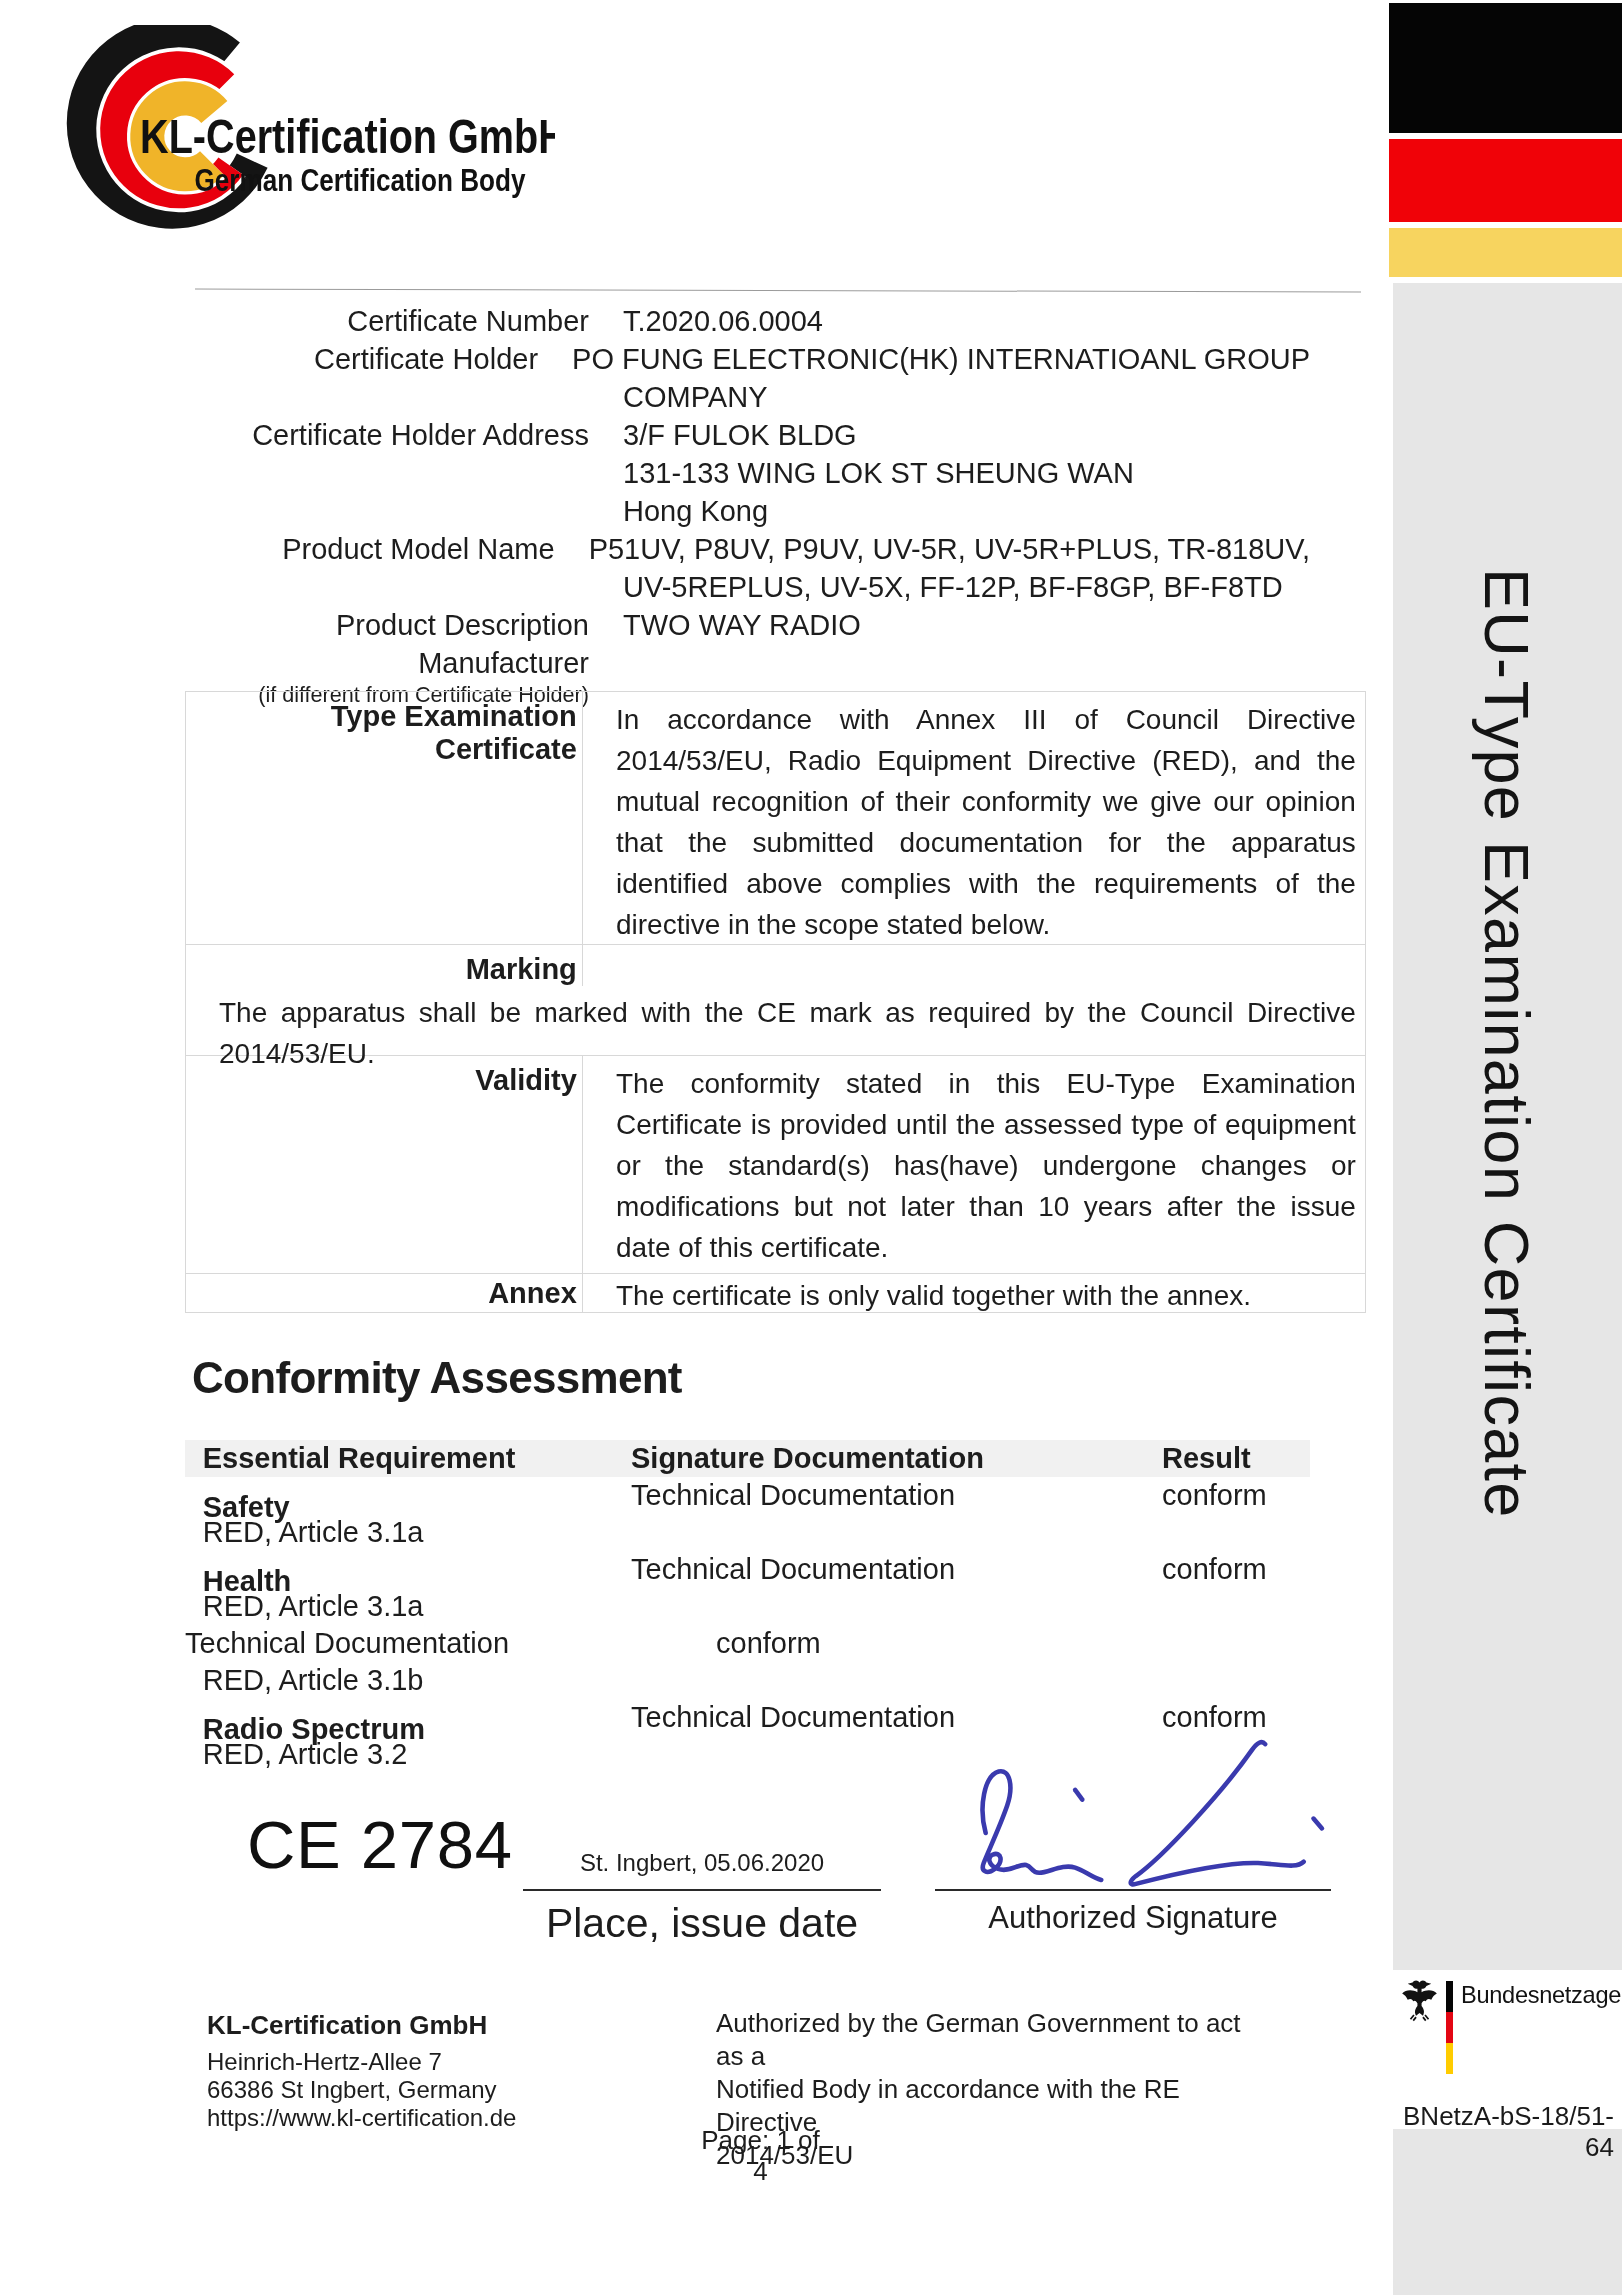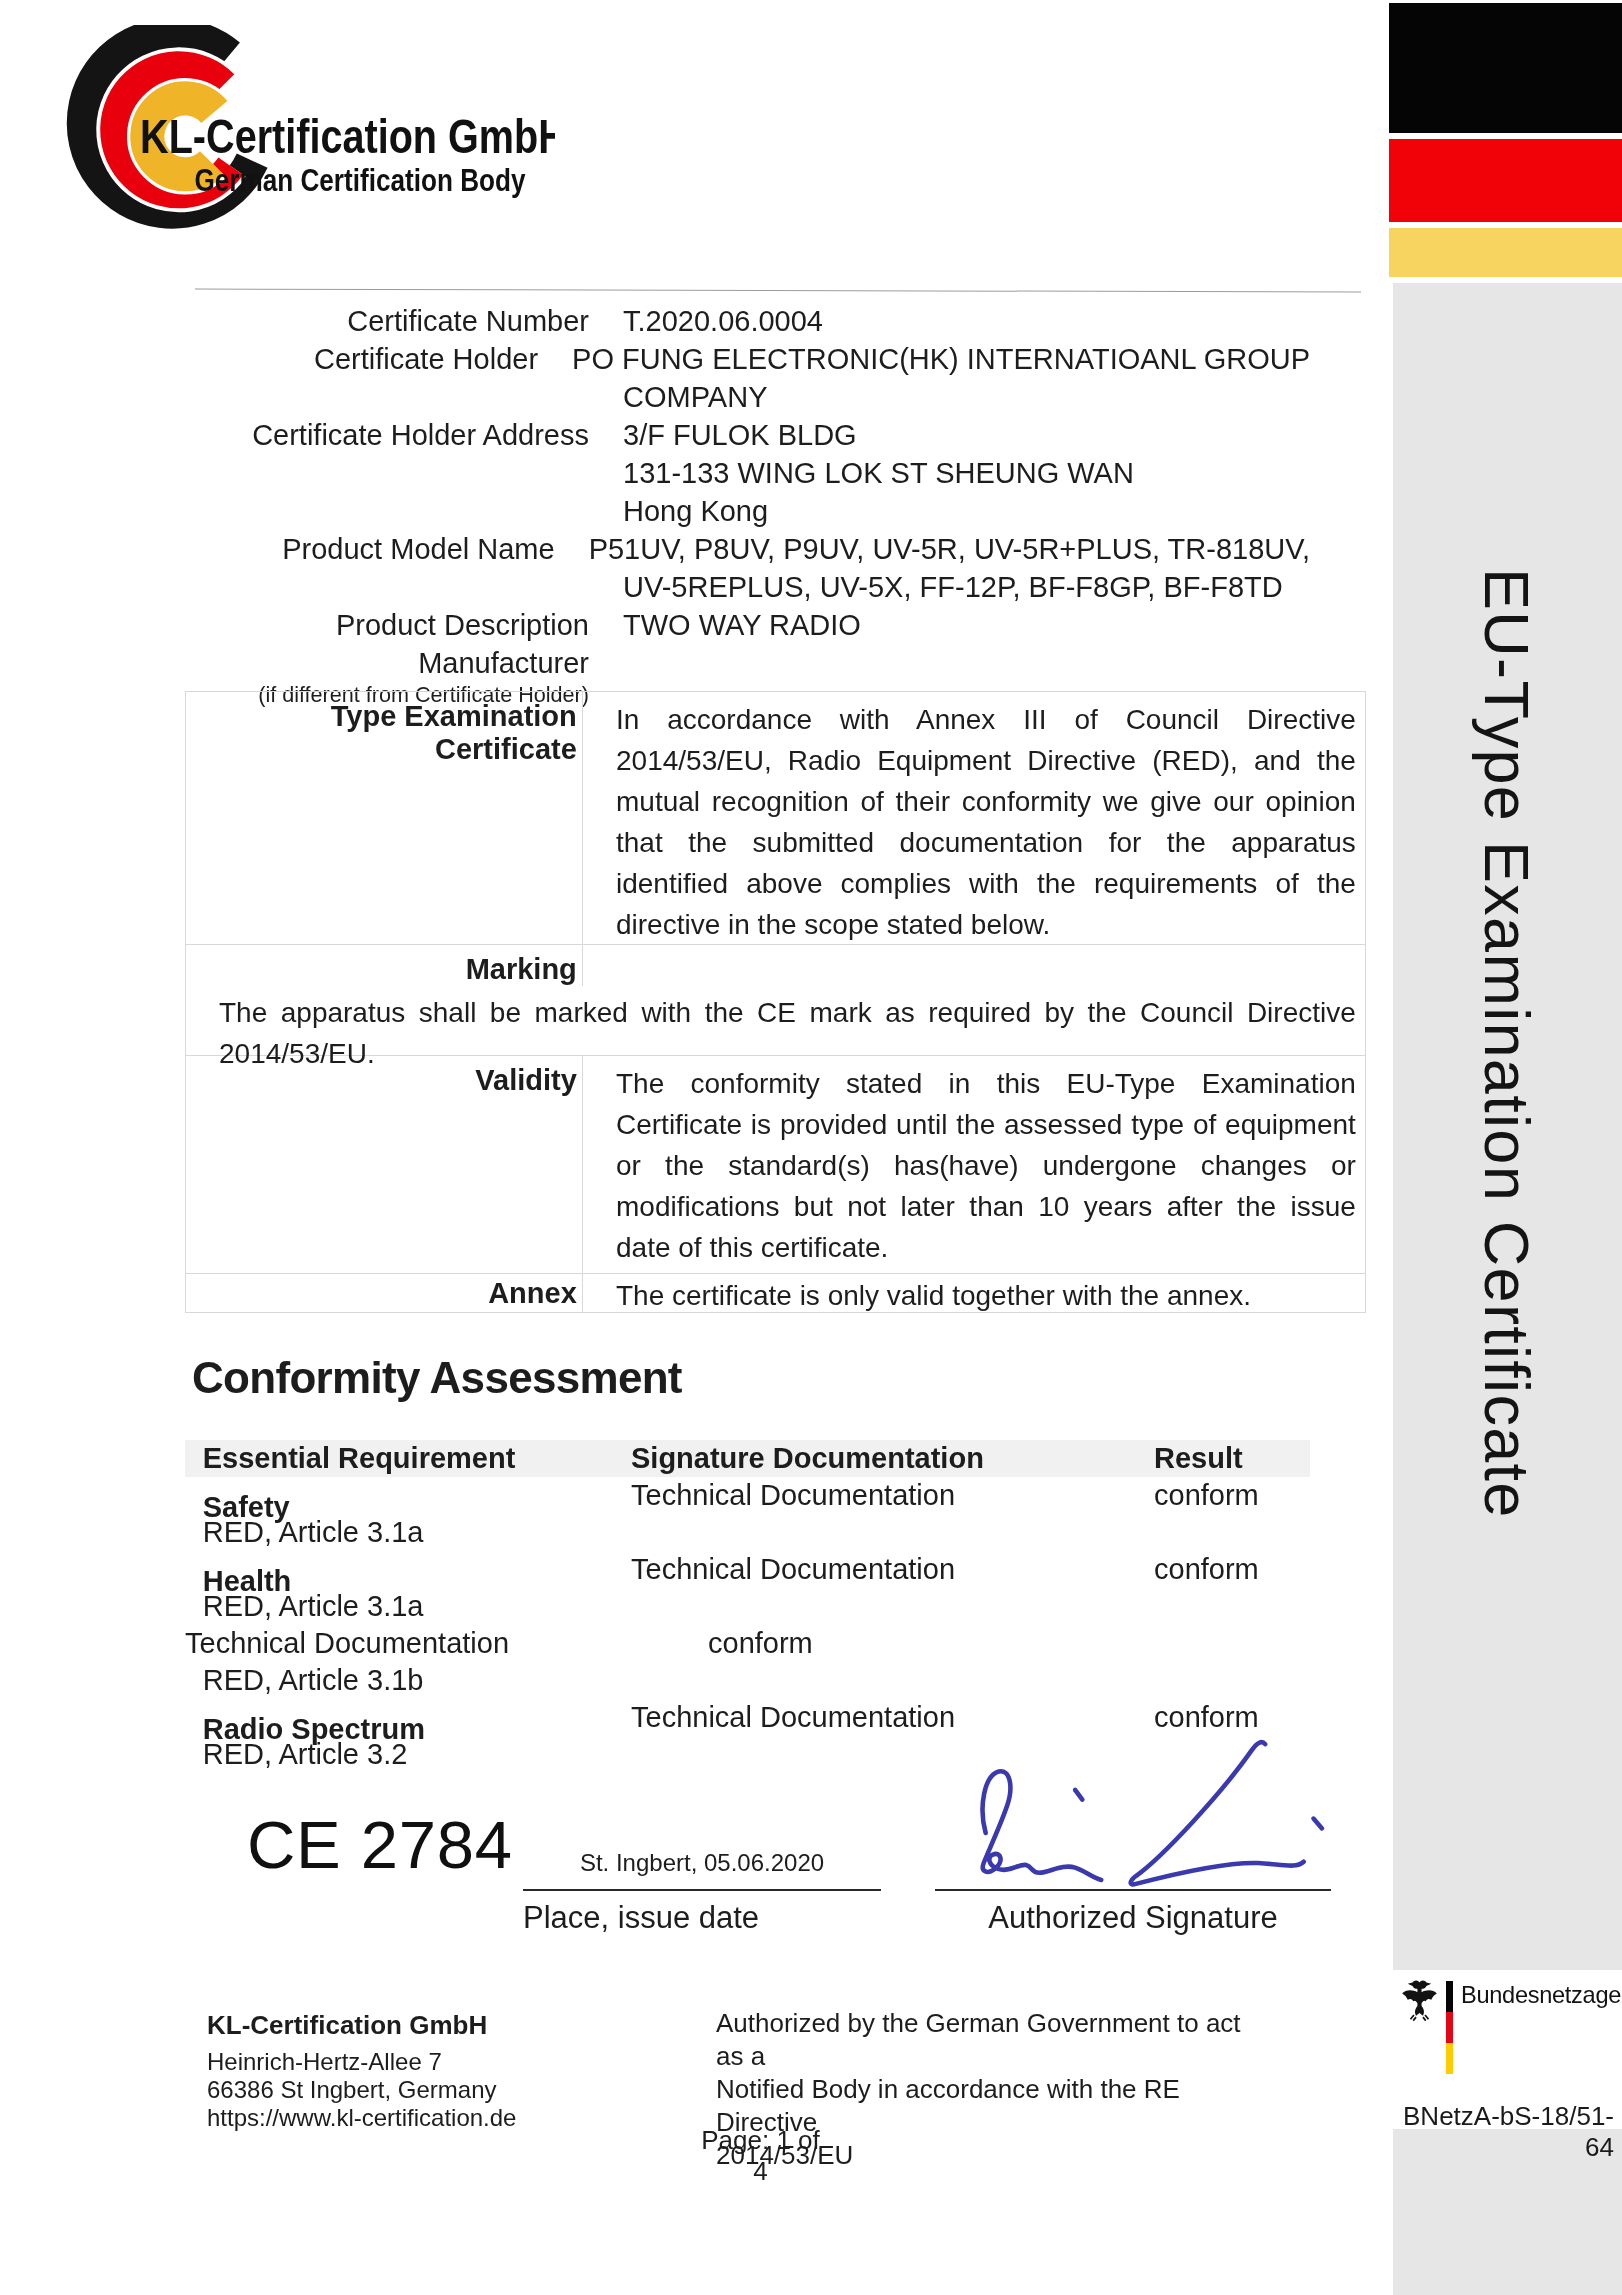--- a/index.html
+++ b/index.html
@@ -39,30 +39,30 @@
           font-weight:700; font-size:29px; padding:7.9px 5.2px 0 0; box-sizing:border-box;}
   .dtext{flex:1; font-size:28px; line-height:41px; text-align:justify; padding:6.5px 9.2px 0 33px; box-sizing:border-box;}
   .dr1{height:253px;} .dr2{height:111px;flex-direction:column;} .dr3{height:218px;} .dr4{height:38px;}
   .dr4 .dtext{padding-top:1.3px;} .dr4 .dlabel{padding-top:2.6px;}
   
   .cheading{position:absolute; left:192px; top:1353px; font-size:44px; font-weight:700; letter-spacing:-0.7px;}
   .ctable{position:absolute; left:185px; top:1440px; width:1125px; font-size:29px;}
   .chead{display:flex; background:#f1f1f1; height:37px; line-height:37px; font-weight:700;}
   .cc1{width:446px; padding-left:17.7px; box-sizing:border-box;}
   .cc2{width:523px;}
-  .cc3{flex:1;}
+  .cc3{flex:1;margin-left:8px;}
   .cline{display:flex; height:37px; line-height:37px;}
   .creq{font-weight:700;margin-top:12px;}
   
   .ce{position:absolute; left:247px; top:1806px; font-size:67px; font-weight:400; letter-spacing:0.7px; color:#101010;}
   .uline{position:absolute; height:2px; background:#2a2a2a; top:1889px;}
   .uline.place{left:523px; width:358px;}
   .uline.sig{left:935px; width:396px;}
   .place-date{position:absolute; left:523px; top:1849px; width:358px; text-align:center; font-size:24px;}
-  .place-label{position:absolute; left:523px; top:1900px; width:358px; text-align:left; font-size:31px;}
+  .place-label{position:absolute; left:523px; top:1900px; width:358px; text-align:center; font-size:41px;}
   .sig-label{position:absolute; left:935px; top:1900px; width:396px; text-align:center; font-size:31px;}
   .sig-svg{position:absolute; left:942px; top:1735px;}
   
   .f-left{position:absolute; left:207px; top:2010px;}
   .f-company{font-size:26px; font-weight:700; margin-bottom:6.5px;}
   .f-addr{font-size:24px; line-height:28px;}
   .f-right{position:absolute; left:716px; top:2007px; font-size:26px; line-height:33px; width:550px;}
   .f-page{position:absolute; left:691px; top:2125px; width:139px; text-align:center; font-size:26px;}
   
   .bnetza{position:absolute; left:1392px; top:1970px; width:230px; height:159px; background:#ffffff;}

